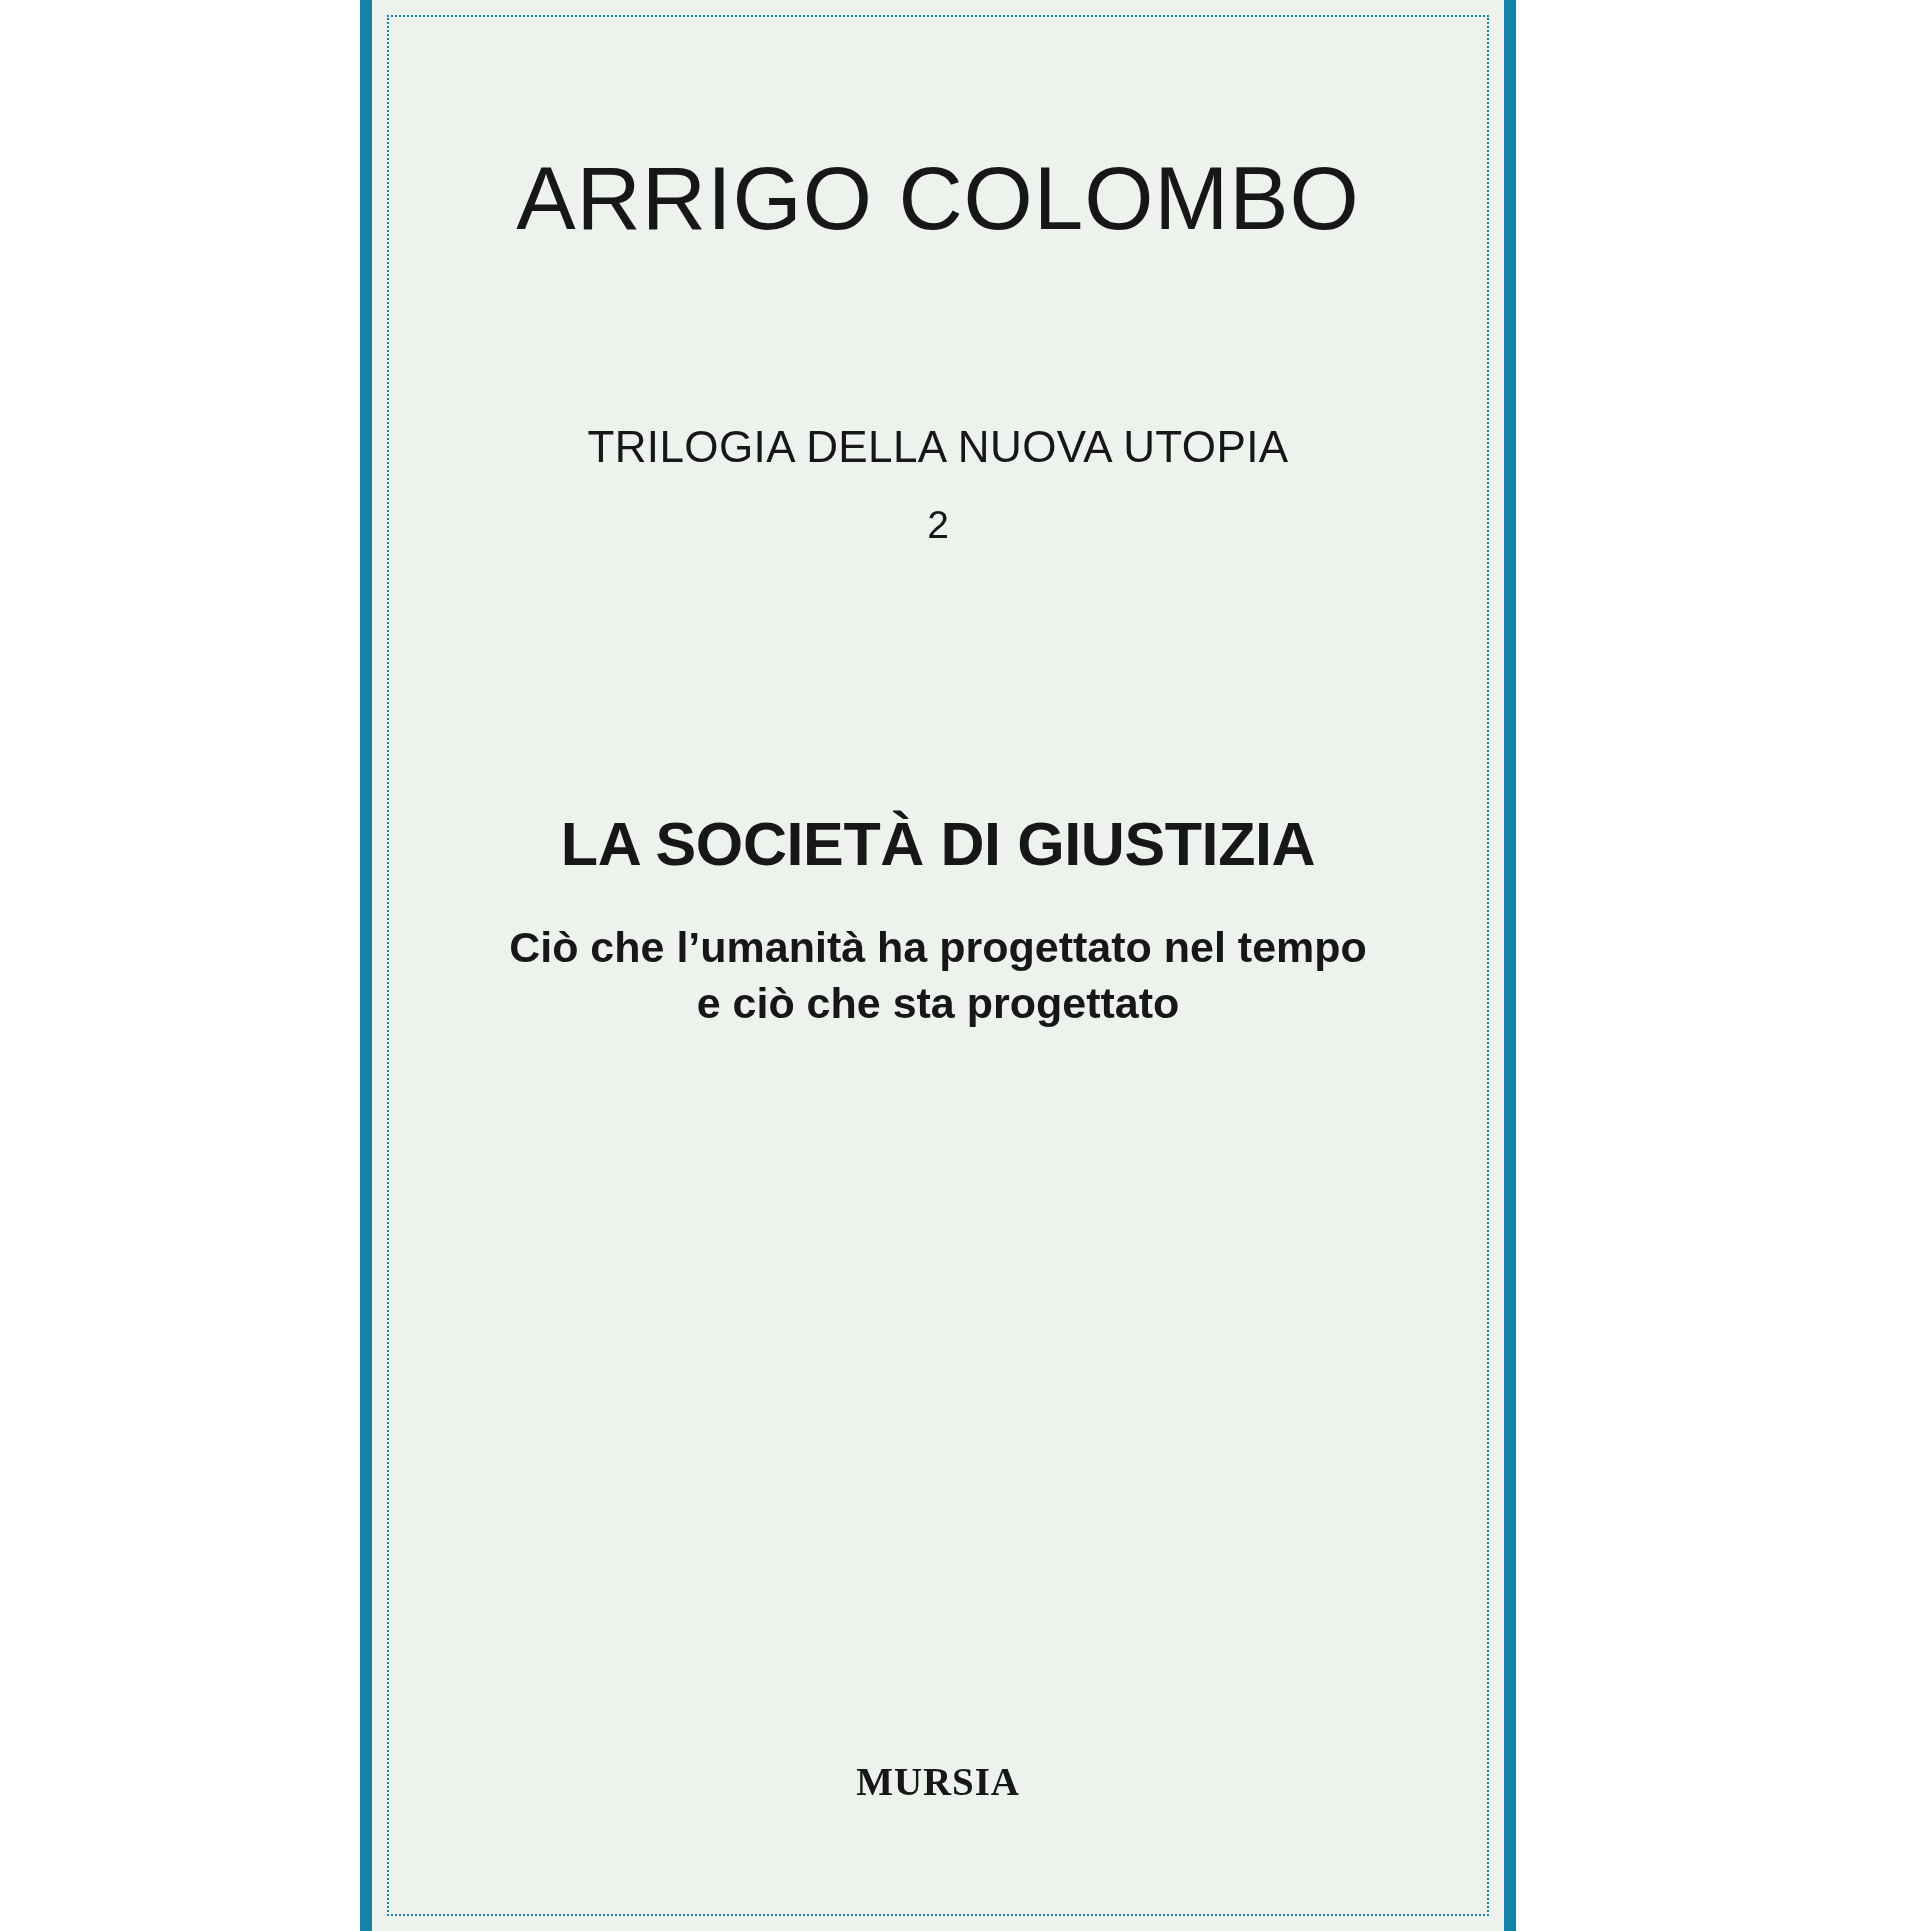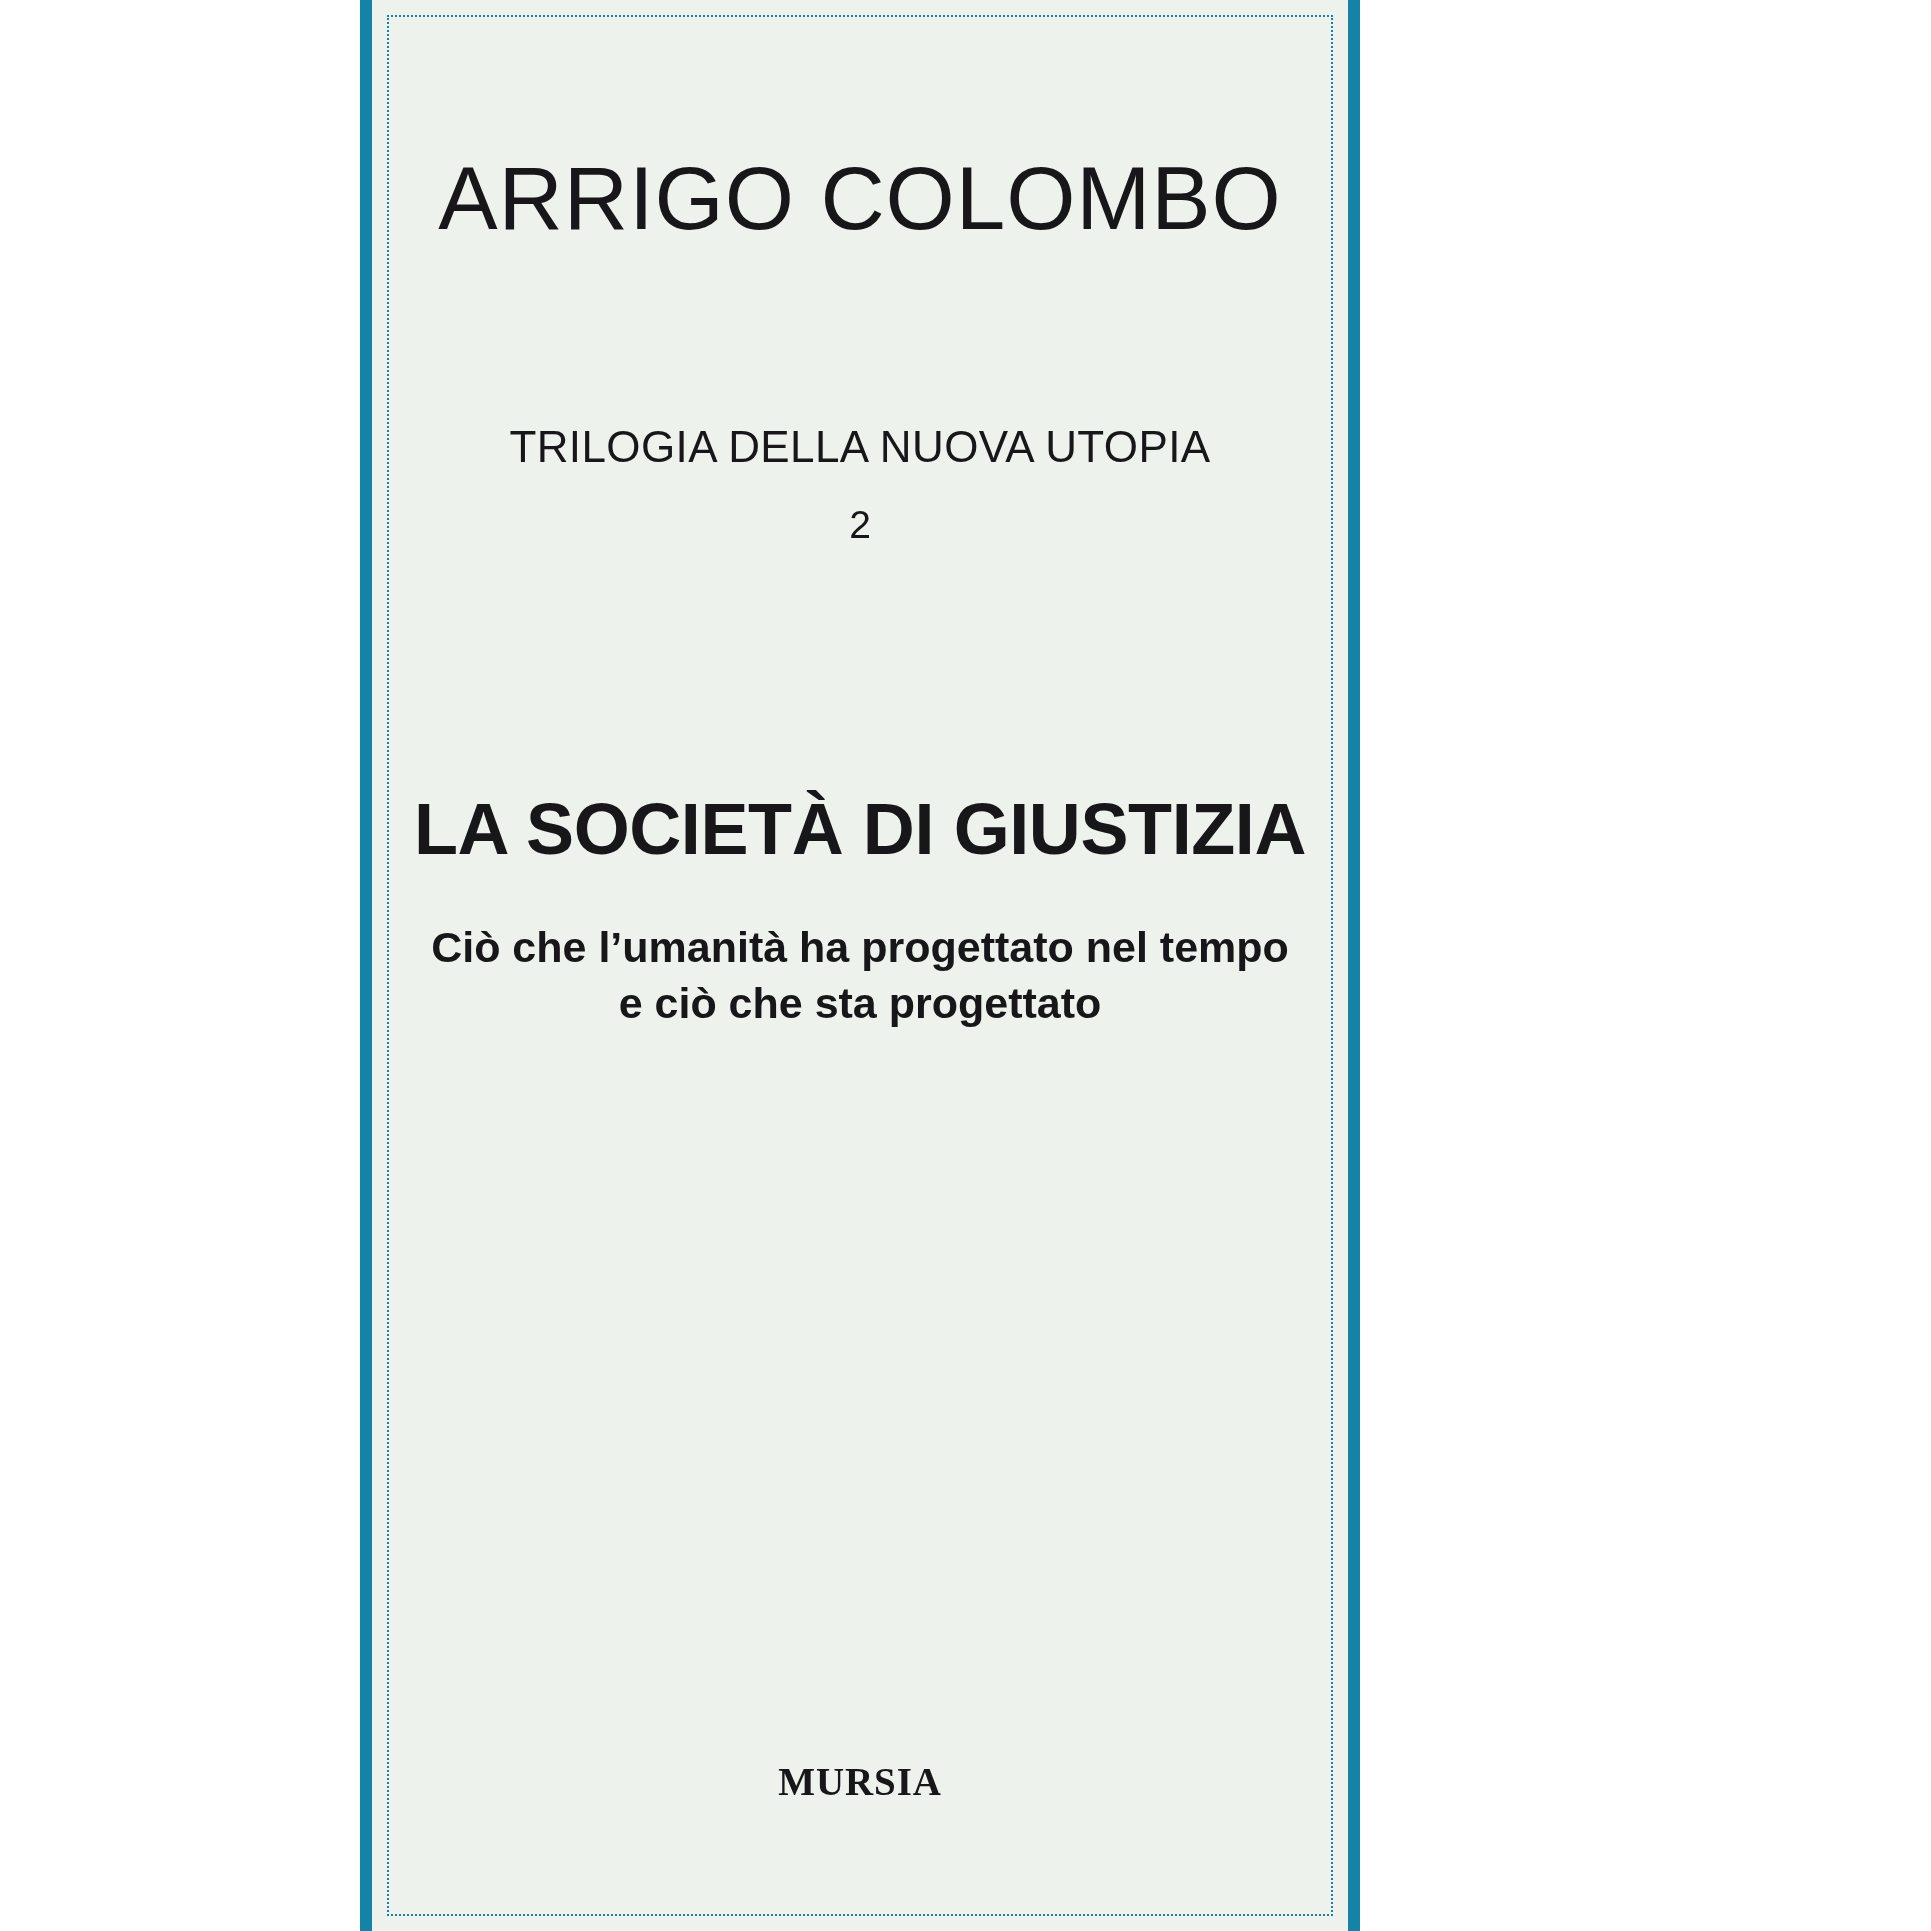--- a/index.html
+++ b/index.html
@@ -11,21 +11,21 @@
     width: 1931px;
     height: 1931px;
     font-family: "Liberation Sans", sans-serif;
     overflow: hidden;
   }
 
   #cover {
     position: absolute;
     left: 360px;
     top: 0px;
-    width: 1000px;
+    width: 1156px;
     height: 1931px;
     background: #eef2ec;
     box-sizing: border-box;
     border-left: 12px solid #1583a8;
     border-right: 12px solid #1583a8;
   }
 
   
   #inner-frame {
     position: absolute;
@@ -79,25 +79,25 @@
     left: 0;
     width: 100%;
     text-align: center;
     font-size: 39px;
     color: #17171a;
     font-weight: 400;
   }
 
   #title {
     position: absolute;
-    top: 792px;
+    top: 812px;
     left: 0;
     width: 100%;
     text-align: center;
-    font-size: 72px;
+    font-size: 61px;
     font-weight: bold;
     color: #17171a;
     letter-spacing: -0.4px;
     line-height: 1.05;
   }
 
   #subtitle {
     position: absolute;
     top: 920px;
     left: 0;

